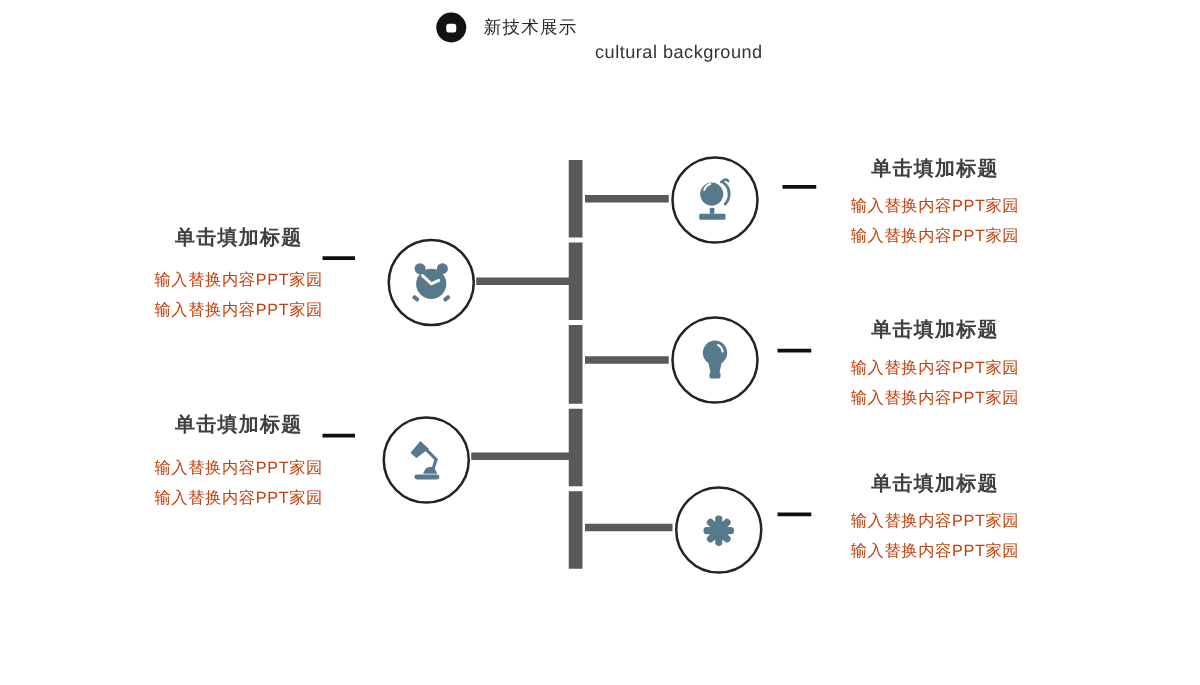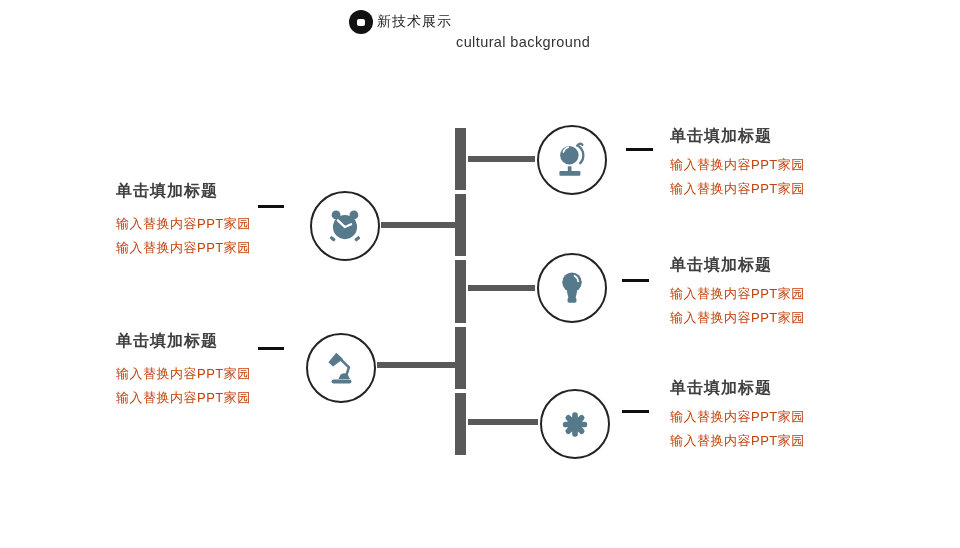--- a/index.html
+++ b/index.html
@@ -1,20 +1,20 @@
 <!DOCTYPE html>
 <html><head>
 <meta charset="utf-8">
 <style>
   html,body{margin:0;padding:0;background:#fff;}
   body{width:960px;height:548px;font-family:"Liberation Sans","DejaVu Sans",sans-serif;}
   .stage{position:relative;width:960px;height:548px;background:#ffffff;overflow:hidden;}
 
   
-  .header{position:absolute;left:349px;top:9px;height:26px;display:flex;align-items:center;gap:4px;}
+  .header{position:absolute;left:349px;top:9px;height:26px;display:flex;align-items:center;gap:14px;}
   .header-badge{width:24px;height:24px;border-radius:50%;background:#121212;position:relative;flex:0 0 auto;}
   .header-badge .dot{position:absolute;left:8px;top:9px;width:8px;height:7px;border-radius:2px;background:#ffffff;}
   .header-cn{font-size:14px;color:#262626;letter-spacing:1px;}
   .header-en{font-size:14.5px;color:#333333;letter-spacing:0.4px;margin-top:40px;}
 
   
   .vbar{position:absolute;left:455px;top:128px;width:11px;height:327px;display:flex;flex-direction:column;gap:4px;}
   .vbar .seg{flex:1;background:#595959;}
 
   
@@ -29,21 +29,21 @@
   .node{position:absolute;width:66px;height:66px;border:2px solid #232323;border-radius:50%;background:#ffffff;
         display:flex;align-items:center;justify-content:center;}
   .node-alarm{left:310px;top:191px;}
   .node-lamp{left:306px;top:333px;}
   .node-globe{left:537px;top:125px;}
   .node-bulb{left:537px;top:253px;}
   .node-gear{left:540px;top:389px;}
   .node svg{display:block;}
 
   
-  .tb{position:absolute;}
+  .tb{position:absolute;text-align:center;}
   .tb-title{font-size:16px;font-weight:bold;color:#3f3f3f;line-height:19px;letter-spacing:1px;white-space:nowrap;}
   .tb-lines{margin-top:12px;}
   .tb.right .tb-lines{margin-top:8px;}
   .tb-line{font-size:13px;color:#c2410c;line-height:24px;letter-spacing:0.5px;white-space:nowrap;}
   .tb-left1{left:116px;top:181px;width:150px;}
   .tb-left2{left:116px;top:331px;width:150px;}
   .tb-right1{left:670px;top:126px;width:156px;}
   .tb-right2{left:670px;top:255px;width:156px;}
   .tb-right3{left:670px;top:378px;width:156px;}
 

